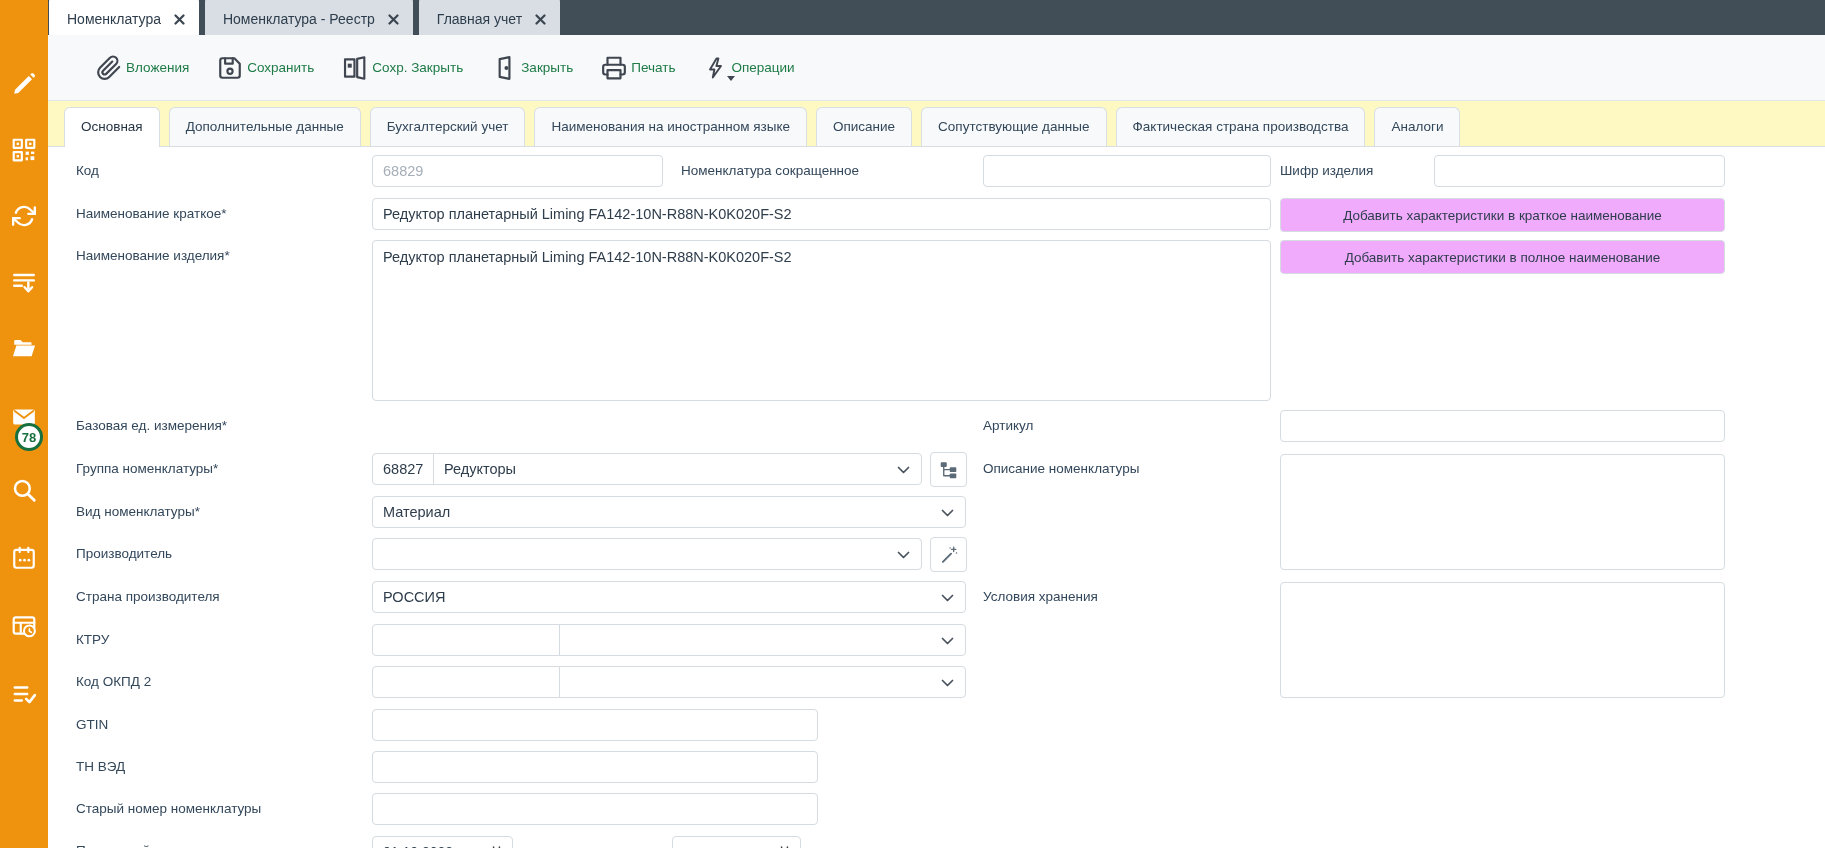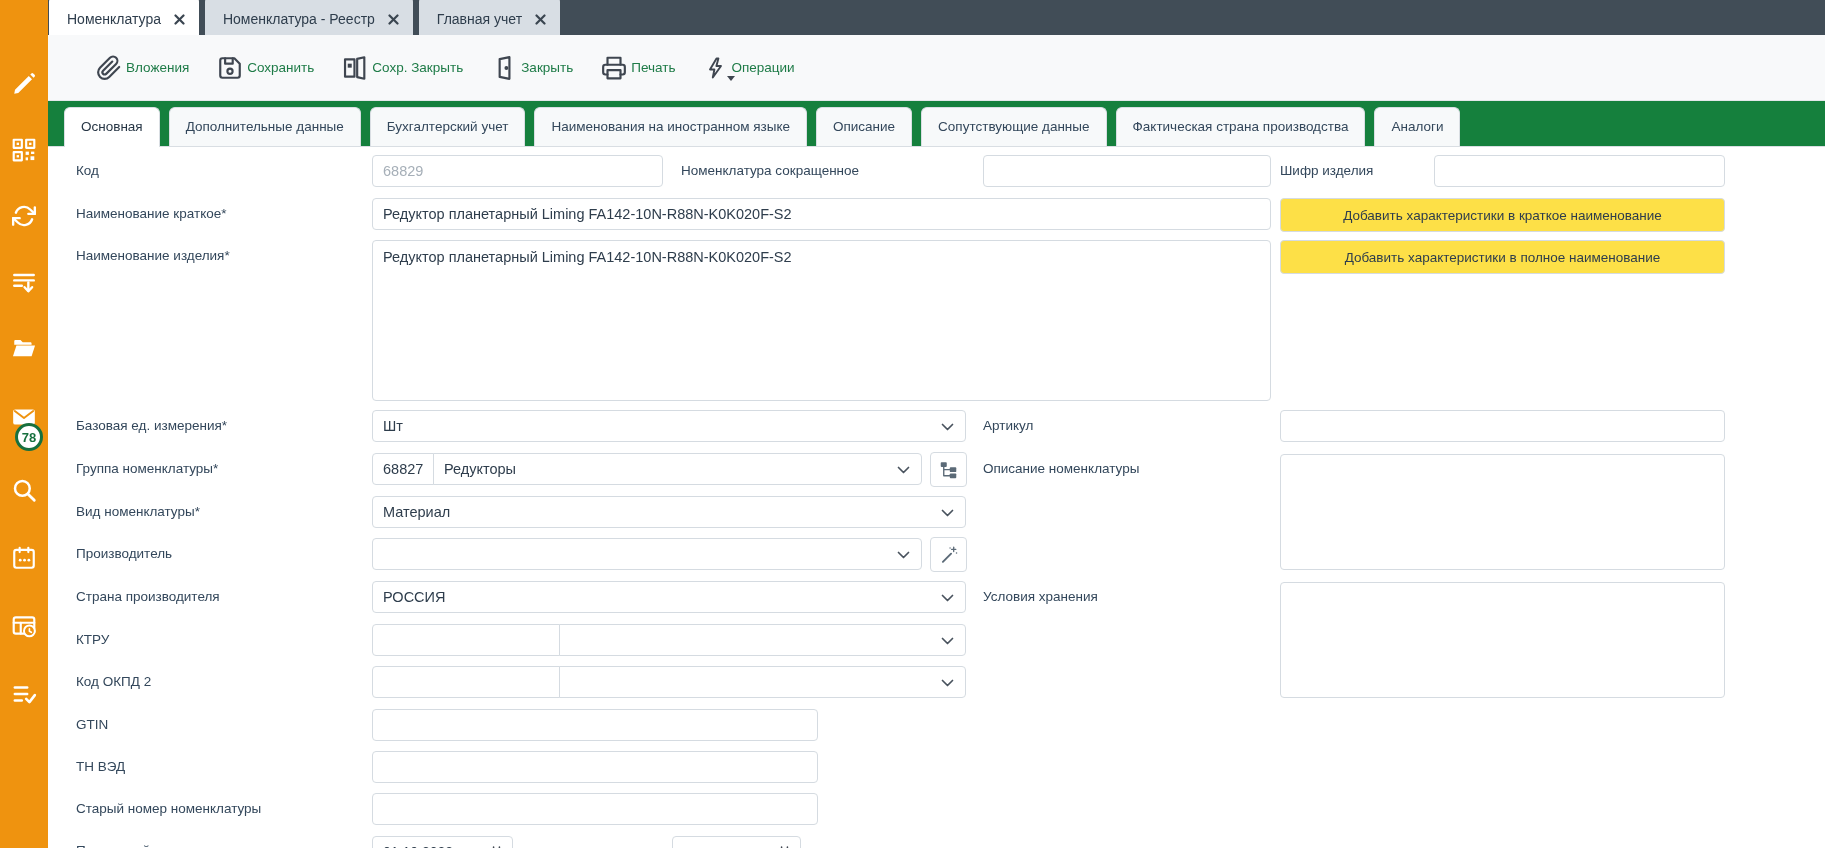--- a/index.html
+++ b/index.html
@@ -26,42 +26,42 @@
   .toolbar{position:absolute;left:48px;top:35px;right:0;height:66px;background:#f8f9fa;
     border-bottom:1px solid #e4e7ea;display:flex;padding-left:34px;box-sizing:border-box;}
   .tbtn{display:flex;flex-direction:row;align-items:center;justify-content:center;gap:4px;
     padding:0 14px;cursor:pointer;}
   .tlabel{font-size:13.5px;color:#1e7b47;white-space:nowrap;}
   .ticon{height:28px;display:flex;align-items:center;position:relative;}
   .caret{position:absolute;right:-8px;bottom:1px;width:0;height:0;border-left:4px solid transparent;
     border-right:4px solid transparent;border-top:5px solid #3f4650;}
 
   
-  .formtabs{position:absolute;left:48px;top:101px;right:0;height:46px;background:#15803d;
+  .formtabs{position:absolute;left:48px;top:101px;right:0;height:46px;background:#fef9c3;
     border-bottom:1px solid #d9dee3;display:flex;align-items:flex-end;padding-left:16px;box-sizing:border-box;}
   .ftab{height:39px;line-height:38px;padding:0 16px;background:#f7f9fa;border:1px solid #d9dee3;
     border-bottom:none;border-radius:6px 6px 0 0;margin-right:9px;font-size:13.5px;color:#33475b;
     cursor:pointer;white-space:nowrap;position:relative;box-sizing:border-box;}
   .ftab.active{background:#fff;color:#273645;height:40px;margin-bottom:-1px;z-index:2;}
 
   
   .lbl{position:absolute;font-size:13.5px;color:#33475b;white-space:nowrap;}
   .ibox{position:absolute;height:32px;background:#fff;border:1px solid #d5dbe1;border-radius:4px;
     box-sizing:border-box;font-size:14.5px;color:#2e3d4c;padding:0 10px;outline:none;
     font-family:"Liberation Sans",sans-serif;}
   .muted{color:#a6afb8;}
   .selbox{position:absolute;height:32px;background:#fff;border:1px solid #d5dbe1;border-radius:4px;
     box-sizing:border-box;font-size:14.5px;color:#2e3d4c;display:flex;align-items:center;
     padding:0 30px 0 10px;cursor:pointer;}
   .selbox .chev{position:absolute;right:11px;top:12px;}
   .joined{border-radius:0 4px 4px 0;}
   .codebox{border-radius:4px 0 0 4px;}
   .tarea{position:absolute;background:#fff;border:1px solid #d5dbe1;border-radius:4px;
     box-sizing:border-box;padding:8px 10px;font-size:14.5px;color:#2e3d4c;cursor:text;}
-  .graybtn{position:absolute;height:34px;background:#fde047;border:1px solid #d5dbe1;border-radius:4px;
+  .graybtn{position:absolute;height:34px;background:#f0abfc;border:1px solid #d5dbe1;border-radius:4px;
     box-sizing:border-box;display:flex;align-items:center;justify-content:center;font-size:13.5px;
     color:#2e3d4c;cursor:pointer;white-space:nowrap;}
   .sqbtn{position:absolute;width:37px;height:35px;background:#fff;border:1px solid #d5dbe1;border-radius:4px;
     box-sizing:border-box;display:flex;align-items:center;justify-content:center;cursor:pointer;}
   .datebox{position:absolute;height:32px;background:#fff;border:1px solid #d5dbe1;border-radius:4px;
     box-sizing:border-box;font-size:14px;color:#2e3d4c;display:flex;align-items:center;
     justify-content:space-between;padding:0 8px 0 10px;}
   .ic{fill:none;stroke-linecap:round;stroke-linejoin:round;}
 </style>
 </head>
@@ -269,26 +269,20 @@
 
   <span class="lbl" style="left:76px;top:206px">Наименование краткое*</span>
   <input class="ibox" style="left: 372px; top: 198px; width: 899px;" value="Редуктор планетарный Liming FA142-10N-R88N-K0K020F-S2">
   <div class="graybtn" style="left:1280px;top:198px;width:445px">Добавить характеристики в краткое наименование</div>
 
   <span class="lbl" style="left:76px;top:248px">Наименование изделия*</span>
   <div class="tarea" style="left:372px;top:240px;width:899px;height:161px"><span>Редуктор планетарный Liming FA142-10N-R88N-K0K020F-S2</span></div>
   <div class="graybtn" style="left:1280px;top:240px;width:445px">Добавить характеристики в полное наименование</div>
 
   <span class="lbl" style="left:76px;top:418px">Базовая ед. измерения*</span>
-  <div class="selbox" style="left:372px;top:410px;width:594px">
-    <span>Шт</span>
-    <svg class="chev" width="13" height="8" viewBox="0 0 13 8">
-        <polyline points="1.5,1.5 6.5,6.5 11.5,1.5" class="ic" stroke="#49535e" stroke-width="1.7"></polyline>
-      </svg>
-  </div>
   <span class="lbl" style="left:983px;top:418px">Артикул</span>
   <input class="ibox" style="left: 1280px; top: 410px; width: 445px;" value="">
 
   <span class="lbl" style="left:76px;top:461px">Группа номенклатуры*</span>
   <input class="ibox codebox" style="left: 372px; top: 453px; width: 62px;" value="68827">
   <div class="selbox joined" style="left:433px;top:453px;width:489px">
     <span>Редукторы</span>
     <svg class="chev" width="13" height="8" viewBox="0 0 13 8">
         <polyline points="1.5,1.5 6.5,6.5 11.5,1.5" class="ic" stroke="#49535e" stroke-width="1.7"></polyline>
       </svg>

